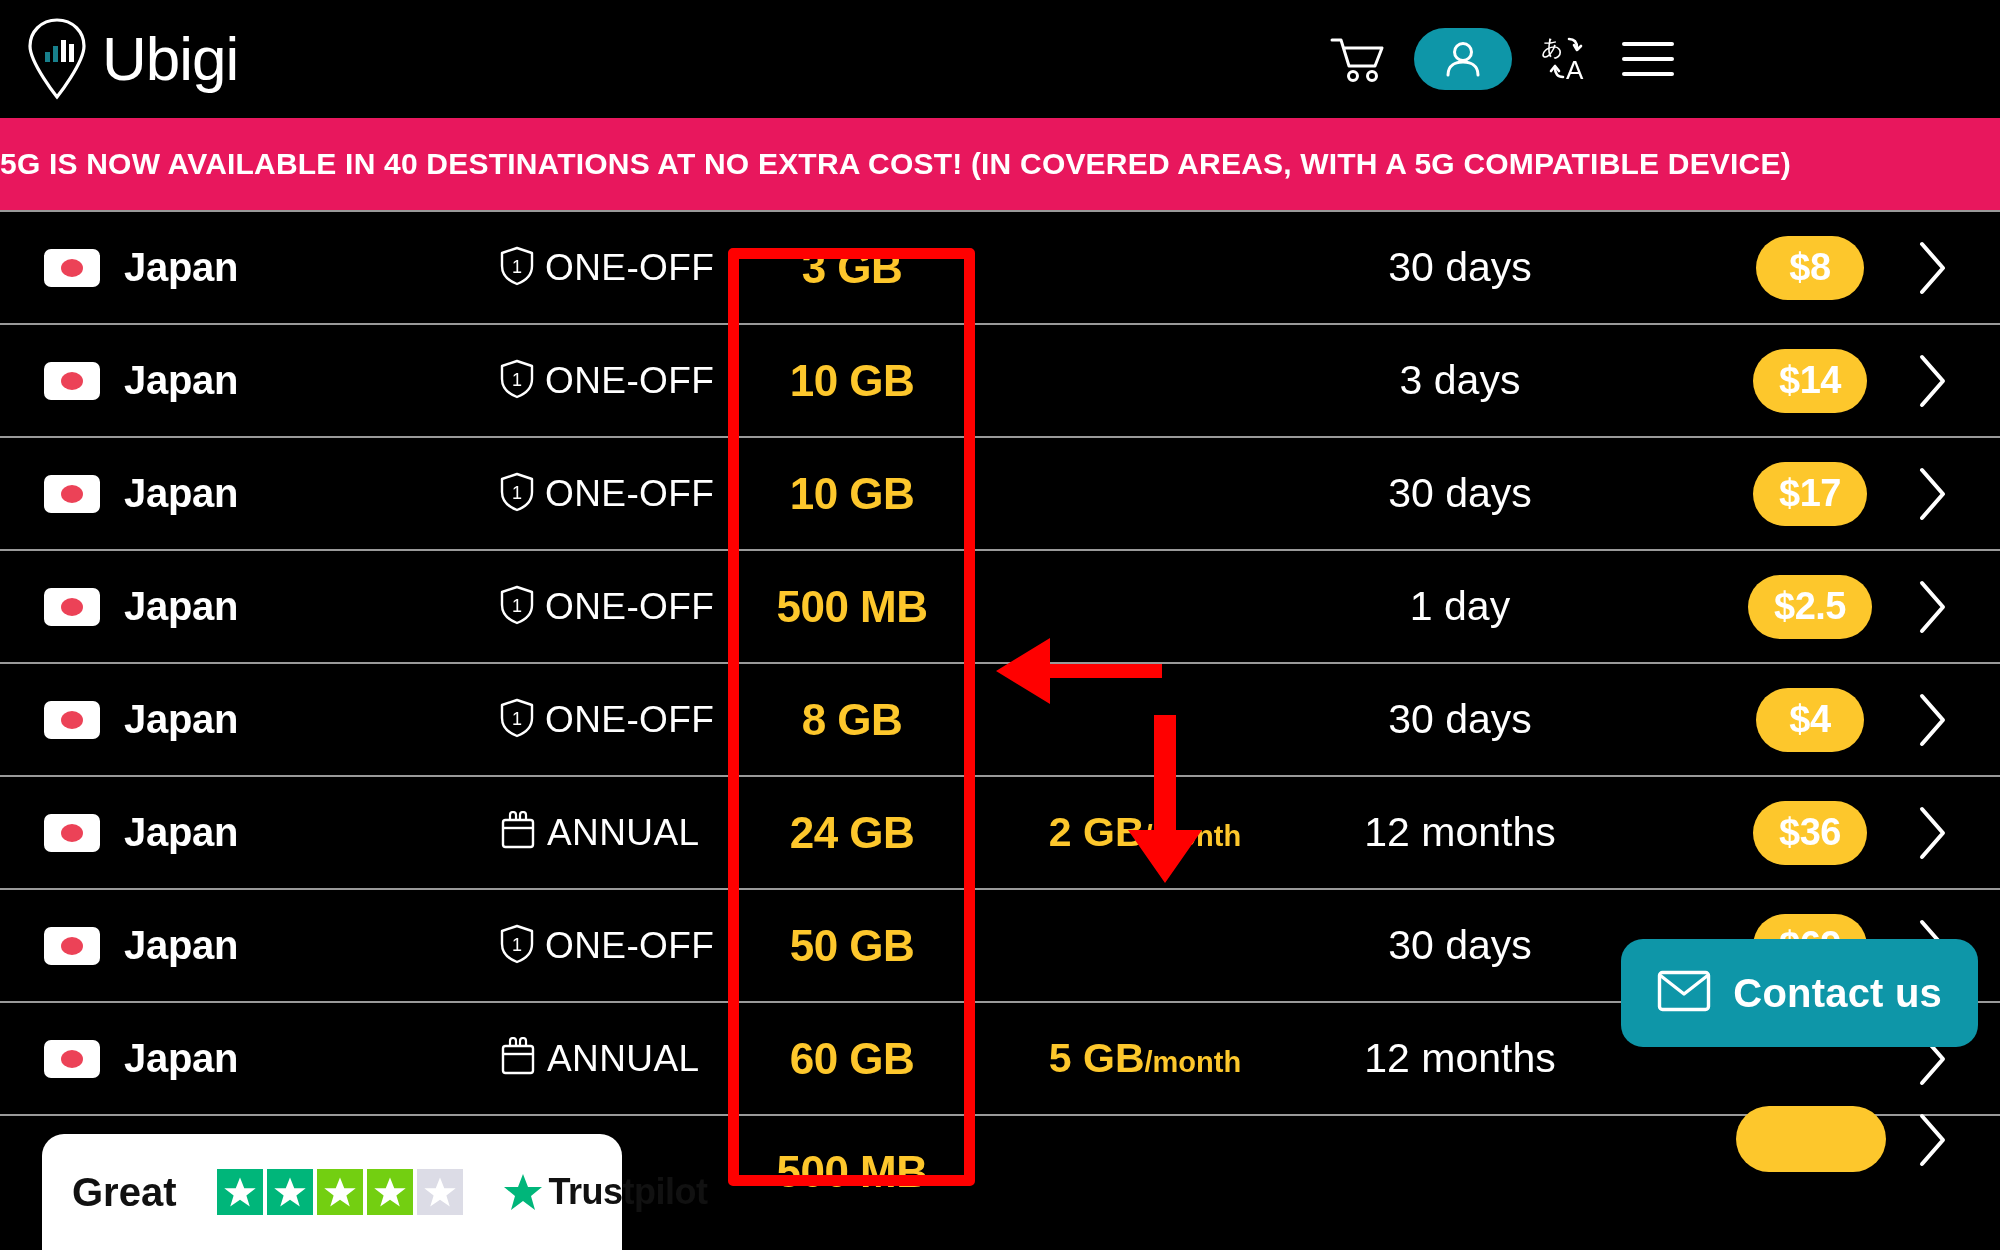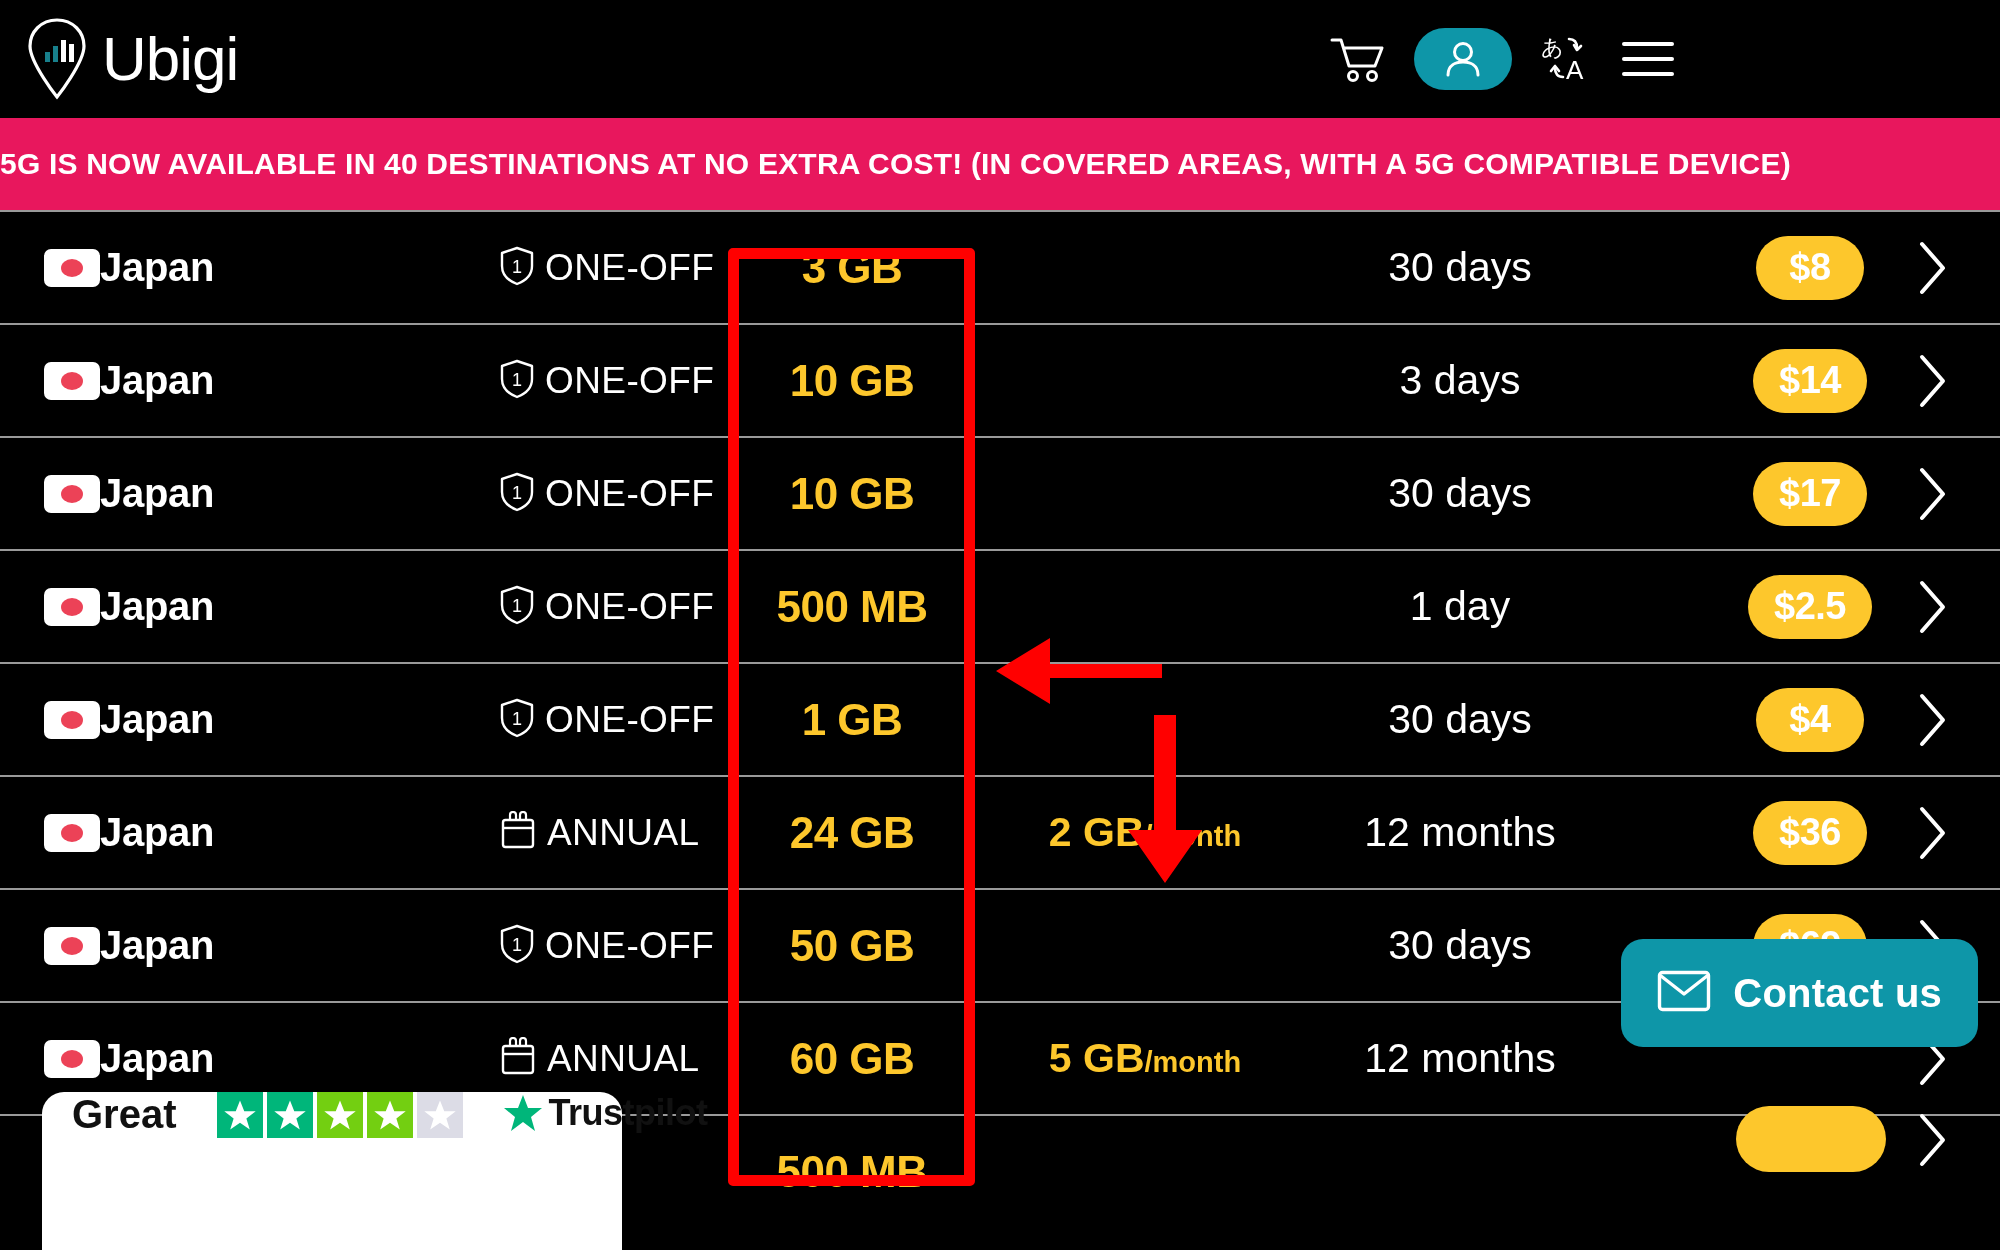--- a/index.html
+++ b/index.html
@@ -52,21 +52,21 @@
     position: absolute; top: 0; left: 0; width: 2000px; height: 40px;
     overflow: hidden;
   }
   .plan-row {
     position: relative; width: 2000px; height: 113px;
     border-top: 2px solid #9a9a9a;
     display: flex; align-items: center;
   }
   .plan-row.first { border-top: 2px solid #9a9a9a; }
 
-  .c-country { position: absolute; left: 44px; display: flex; align-items: center; }
+  .c-country { position: absolute; left: 44px; display: flex; align-items: center; gap: 24px; }
   .flag {
     width: 56px; height: 38px; border-radius: 7px; background: #fff;
     display: flex; align-items: center; justify-content: center; flex: none;
   }
   .flag .dot { width: 22px; height: 18px; border-radius: 50%; background: #EC4257; }
   .country-name { color: #fff; font-size: 40px; font-weight: 700; letter-spacing: -0.3px; }
 
   .c-type { position: absolute; left: 500px; display: flex; align-items: center; gap: 11px; }
   .type-label { color: #fff; font-size: 37px; font-weight: 400; letter-spacing: 0.4px; }
 
@@ -98,23 +98,23 @@
   #red-box {
     position: absolute; left: 728px; top: 248px; width: 247px; height: 938px;
     border: 11px solid #FF0000; border-radius: 5px;
     pointer-events: none; z-index: 30;
   }
   #arrow-left { position: absolute; left: 990px; top: 630px; z-index: 31; }
   #arrow-down { position: absolute; left: 1120px; top: 712px; z-index: 31; }
 
   
   #trustpilot {
-    position: absolute; left: 42px; bottom: 0; width: 580px; height: 158px;
+    position: absolute; left: 42px; bottom: 0; width: 580px; height: 116px;
     background: #fff; border-radius: 22px 22px 0 0; z-index: 40;
-    display: flex; align-items: flex-start; padding: 0 30px; gap: 40px;
+    display: flex; align-items: center; padding: 0 30px; gap: 40px;
   }
   #trustpilot .tp-great { color: #111; font-size: 40px; font-weight: 700; }
   .tp-stars { display: flex; gap: 4px; }
   .tp-star { width: 46px; height: 46px; display: flex; align-items: center; justify-content: center; }
   .tp-star.on { background: #00B67A; }
   .tp-star.on.bright { background: #73CF11; }
   .tp-star.off { background: #DCDCE6; }
   .tp-brand { display: flex; align-items: center; gap: 6px; }
   .tp-brand-text { color: #111; font-size: 36px; font-weight: 600; letter-spacing: -0.5px; }
 
@@ -301,21 +301,21 @@
             </span>
             <span class="country-name">Japan</span>
           </div>
           <div class="c-type">
             <span><svg width="34" height="40" viewBox="0 0 34 40">
                 <path d="M17 2 L32 7 V20 C32 29 25 35 17 38 C9 35 2 29 2 20 V7 Z" fill="none" stroke="#fff" stroke-width="2.4" stroke-linejoin="round"></path>
                 <text x="17" y="27" text-anchor="middle" font-family="'Liberation Sans',sans-serif" font-size="18" fill="#fff">1</text>
               </svg></span>
             <span class="type-label">ONE-OFF</span>
           </div>
-          <div class="c-data">1 GB</div>
+          <div class="c-data">8 GB</div>
           <div class="c-permonth"></div>
           <div class="c-duration">30 days</div>
           <div class="c-price">
             <span class="price-pill">$4</span>
           </div>
           <div class="c-chev">
             <svg width="34" height="56" viewBox="0 0 34 56">
               <path d="M7 4 L28 28 L7 52" fill="none" stroke="#fff" stroke-width="4" stroke-linecap="round" stroke-linejoin="round"></path>
             </svg>
           </div>

